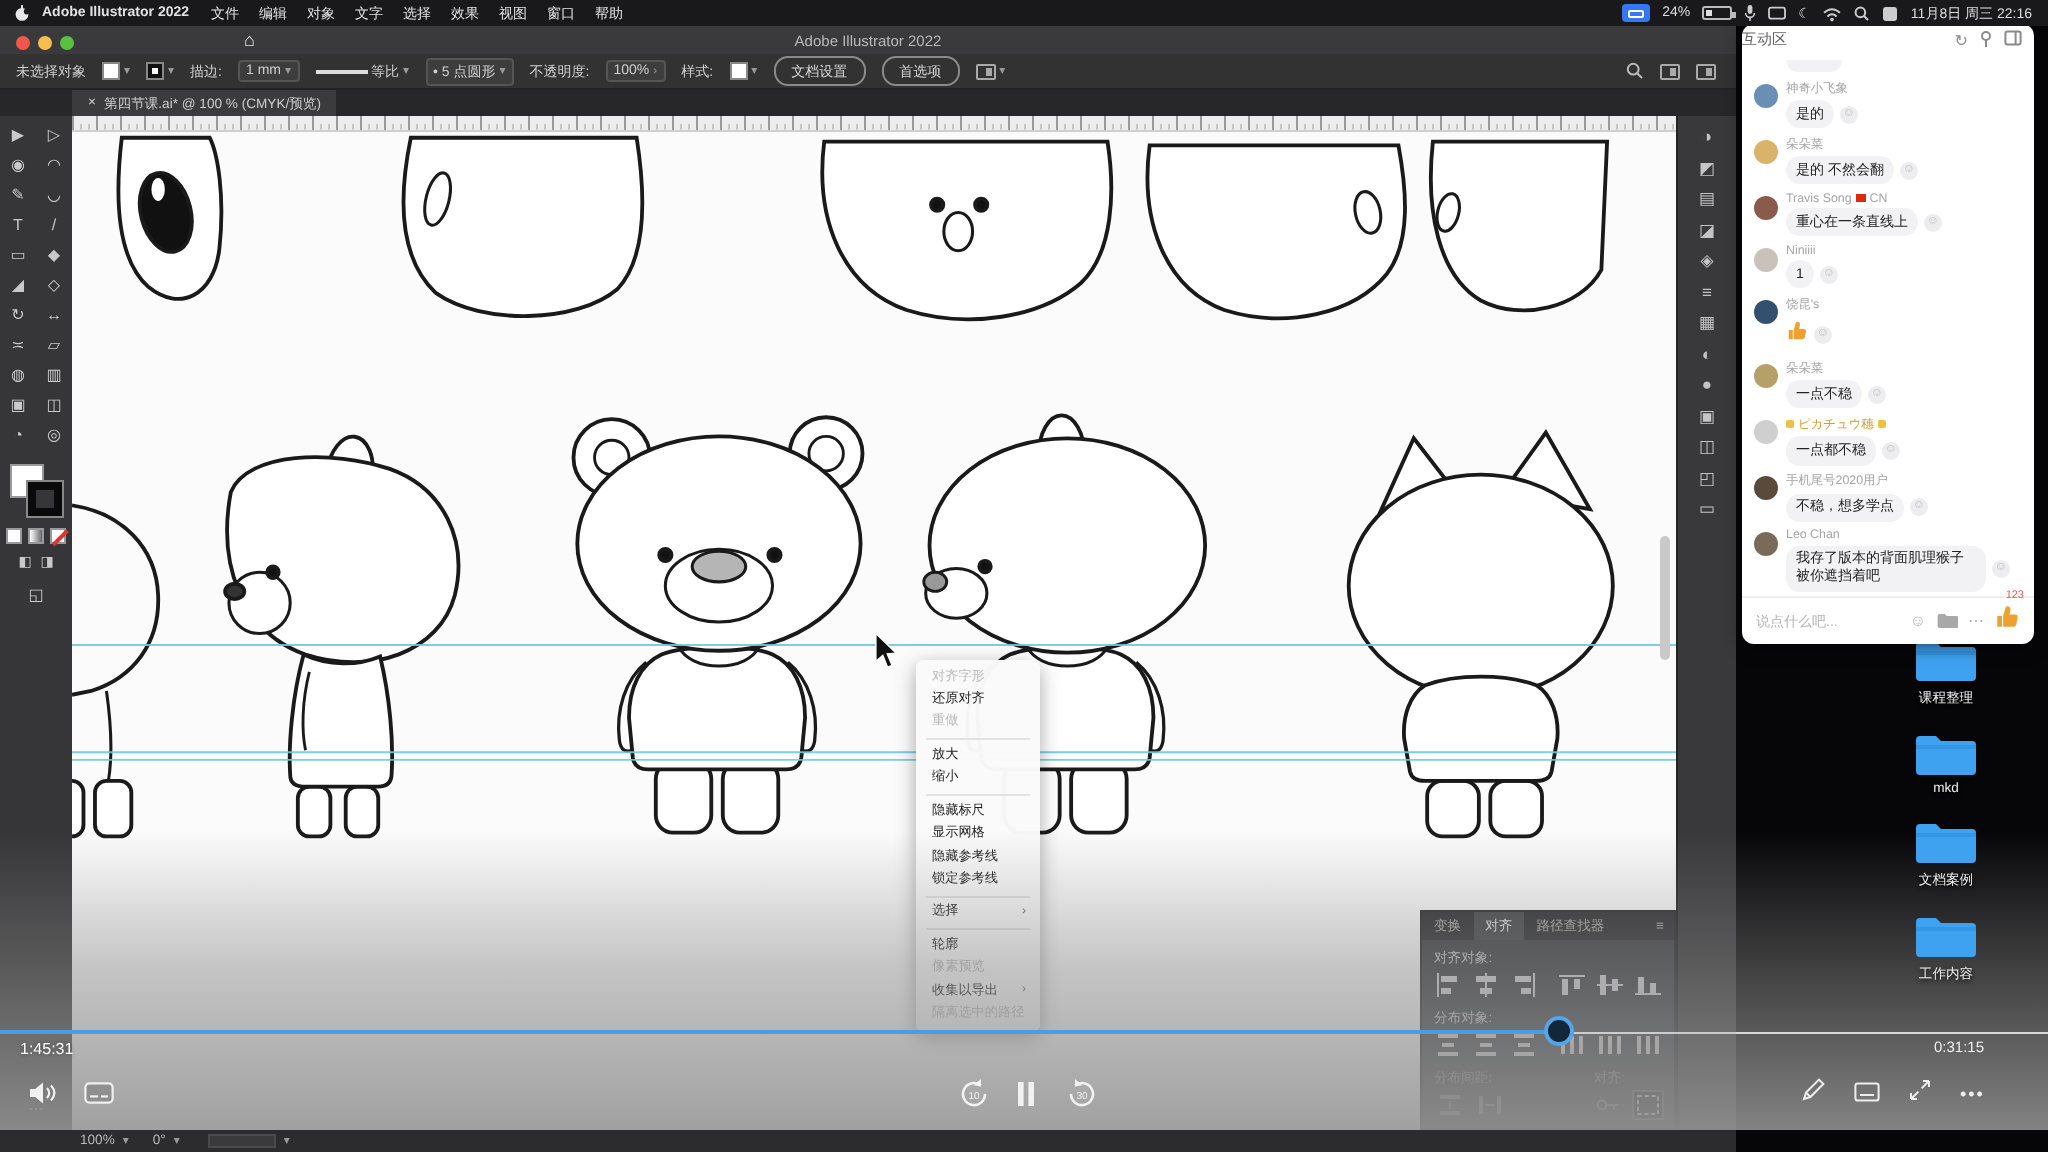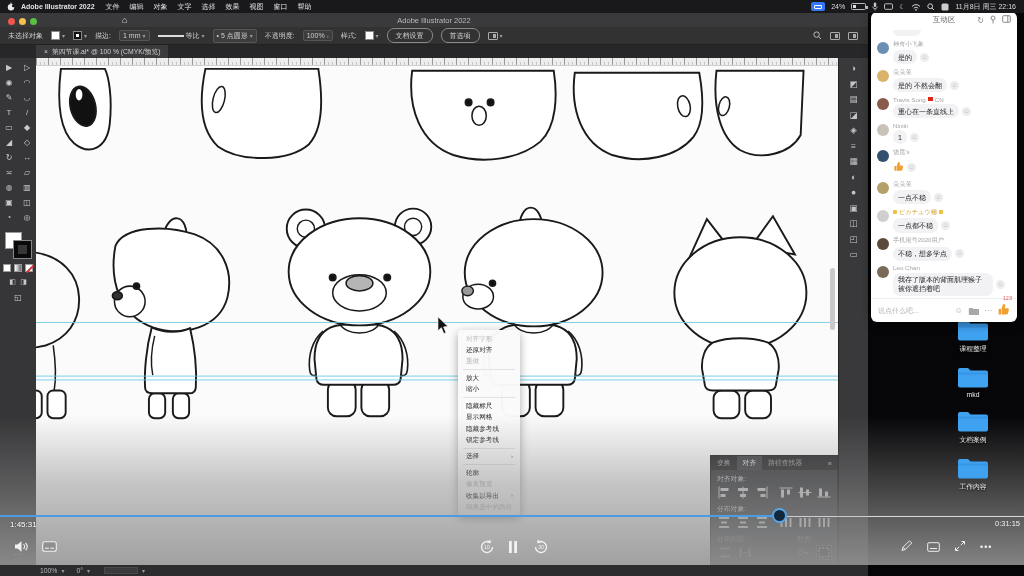--- a/index.html
+++ b/index.html
@@ -86,21 +86,21 @@
   .v-grad{left:0;top:415px;width:1024px;height:150px;z-index:20;background:linear-gradient(to bottom,rgba(128,128,128,0) 0%,rgba(132,132,132,0.45) 45%,rgba(148,148,148,0.88) 100%);pointer-events:none;}
   .prog-blue{left:0;top:515px;width:773px;height:2px;background:#4a9de2;z-index:21;}
   .prog-rest{left:787px;top:515.5px;width:237px;height:1.2px;background:rgba(255,255,255,0.65);z-index:21;}
   .prog-handle{left:772px;top:508px;width:15px;height:15px;border-radius:50%;border:2.5px solid #55a6e8;background:#12283a;z-index:22;}
   .elapsed{left:10px;top:520px;color:#fff;font-size:8px;z-index:22;text-shadow:0 0 2px rgba(0,0,0,.4);}
   .pc{z-index:22;display:flex;align-items:center;justify-content:center;}
 
   
   .chat{left:871px;top:12px;width:146px;height:310px;background:#fff;border-radius:6px;box-shadow:0 2px 8px rgba(0,0,0,.5);z-index:30;overflow:hidden;}
   .chat-head{height:16px;display:flex;align-items:center;padding:0 6px;color:#555;}
-  .chat-title{position:absolute;left:0;right:0;text-align:center;font-size:7.5px;color:#666;}
+  .chat-title{position:absolute;left:0;right:0;font-size:7.5px;color:#666;}
   .ch-icons{margin-left:auto;display:flex;gap:5px;z-index:2;color:#8a8a8a;font-size:8px;align-items:center;}
   .msgs{position:absolute;left:6px;right:3px;top:18px;bottom:26px;display:flex;flex-direction:column;gap:3.5px;overflow:hidden;}
   .msg{display:flex;gap:4px;}
   .avatar{width:12px;height:12px;border-radius:50%;flex:none;margin-top:2px;}
   .mname{font-size:6.2px;color:#a5a5a5;display:flex;align-items:center;gap:2px;}
   .mname.gold{color:#cf9d2a;}
   .flagsq{width:5px;height:4px;background:#de2910;display:inline-block;}
   .cornsq{width:4px;height:4px;background:#f0c040;border-radius:1px;display:inline-block;}
   .brow{display:flex;align-items:center;gap:3px;margin-top:1.5px;}
   .bubble{background:#f2f2f4;border-radius:7px;padding:2.5px 5px;font-size:7px;color:#222;max-width:100px;line-height:1.3;}
@@ -110,21 +110,21 @@
   .ci-ic{color:#b0b0b0;font-size:8px;}
   .like-wrap{position:relative;}
   .like-count{position:absolute;top:-7px;right:-2px;color:#e05d5d;font-size:5.5px;}
 
   
   .desk{left:868px;top:13px;width:156px;height:563px;background:#060608;z-index:2;}
   .folders{position:absolute;left:0;top:318px;right:0;display:flex;flex-direction:column;align-items:flex-end;z-index:21;}
   .folder{width:74px;display:flex;flex-direction:column;align-items:center;margin-bottom:11px;margin-right:14px;}
   .folder-label{color:#eee;font-size:6.8px;margin-top:2px;text-shadow:0 1px 2px #000;}
   .desk-line{left:868px;top:515.5px;width:156px;height:1px;background:rgba(255,255,255,0.35);z-index:21;}
-  .desk-timer{right:4px;top:519px;color:#f0f0f0;font-size:7.5px;z-index:31;}
+  .desk-timer{right:32px;top:519px;color:#f0f0f0;font-size:7.5px;z-index:31;}
   .desk-tools{left:900px;top:538px;width:112px;display:flex;gap:14px;align-items:center;z-index:31;}
 
   
   .statusbar{left:0;top:565px;width:868px;height:11px;background:#2c2c2e;z-index:3;display:flex;align-items:center;color:#b9b9b9;font-size:6.8px;gap:4px;padding-left:40px;}
   .sb-box{width:34px;height:7px;background:#3a3a3c;border:1px solid #4a4a4c;}
 </style>
 </head>
 <body>
 
 <div id="screen">

